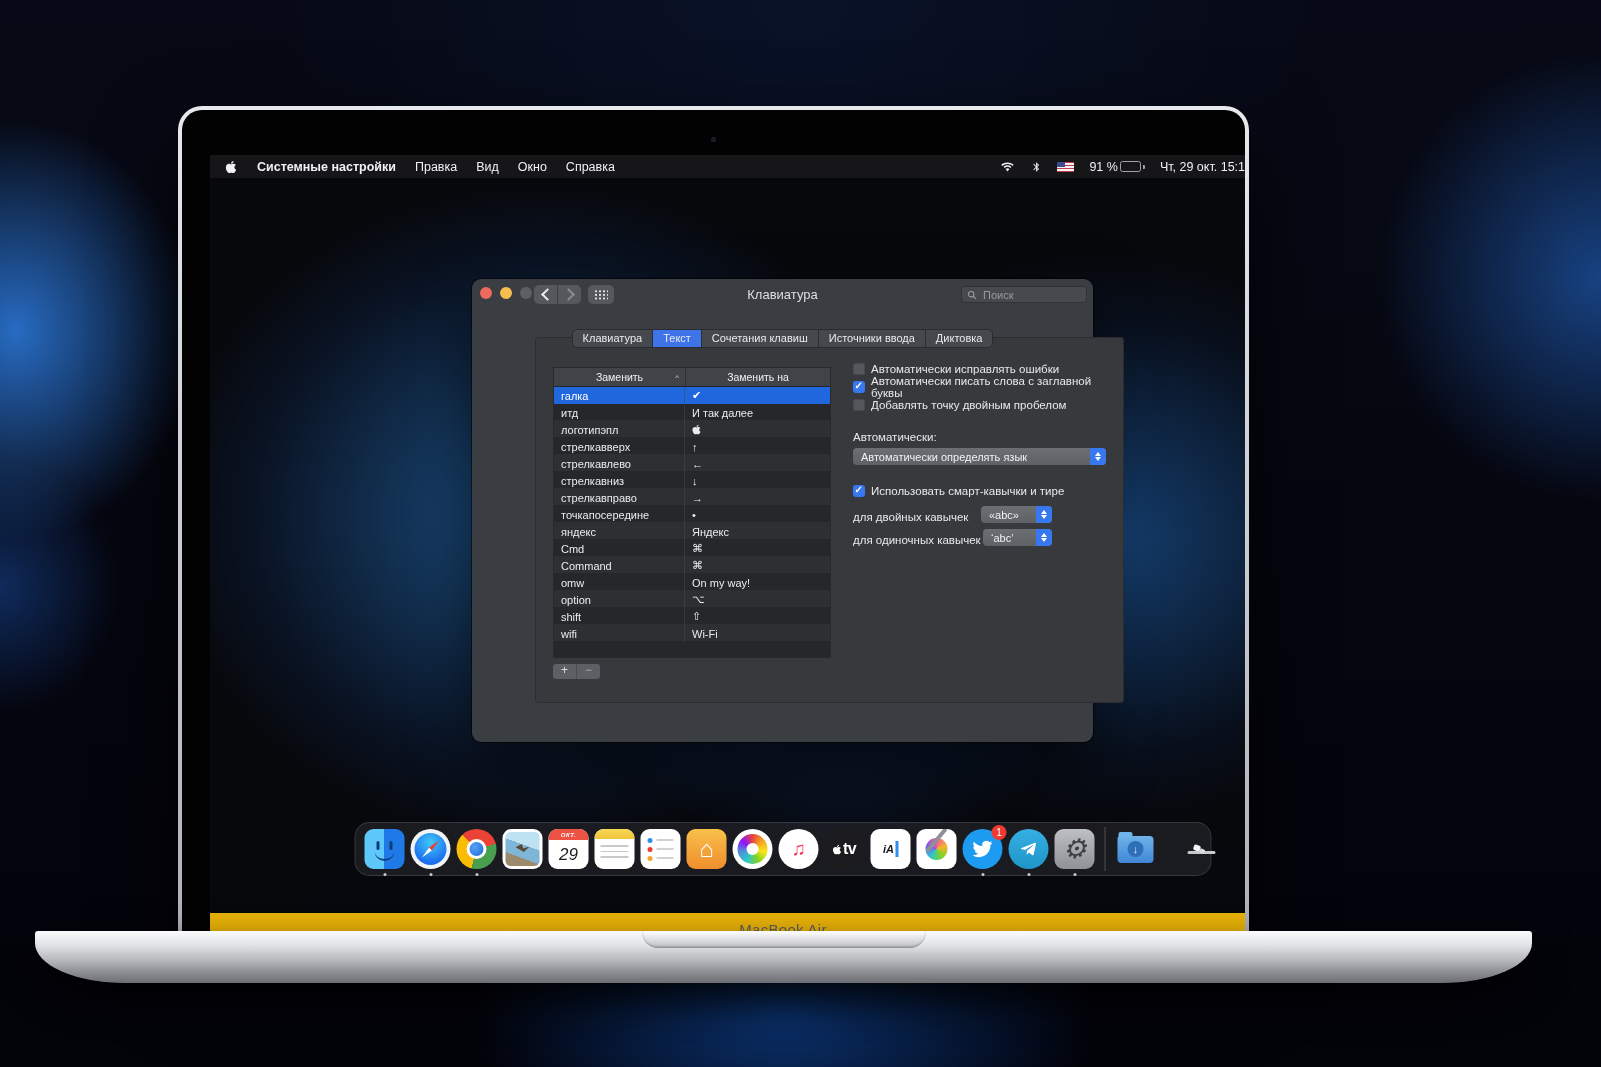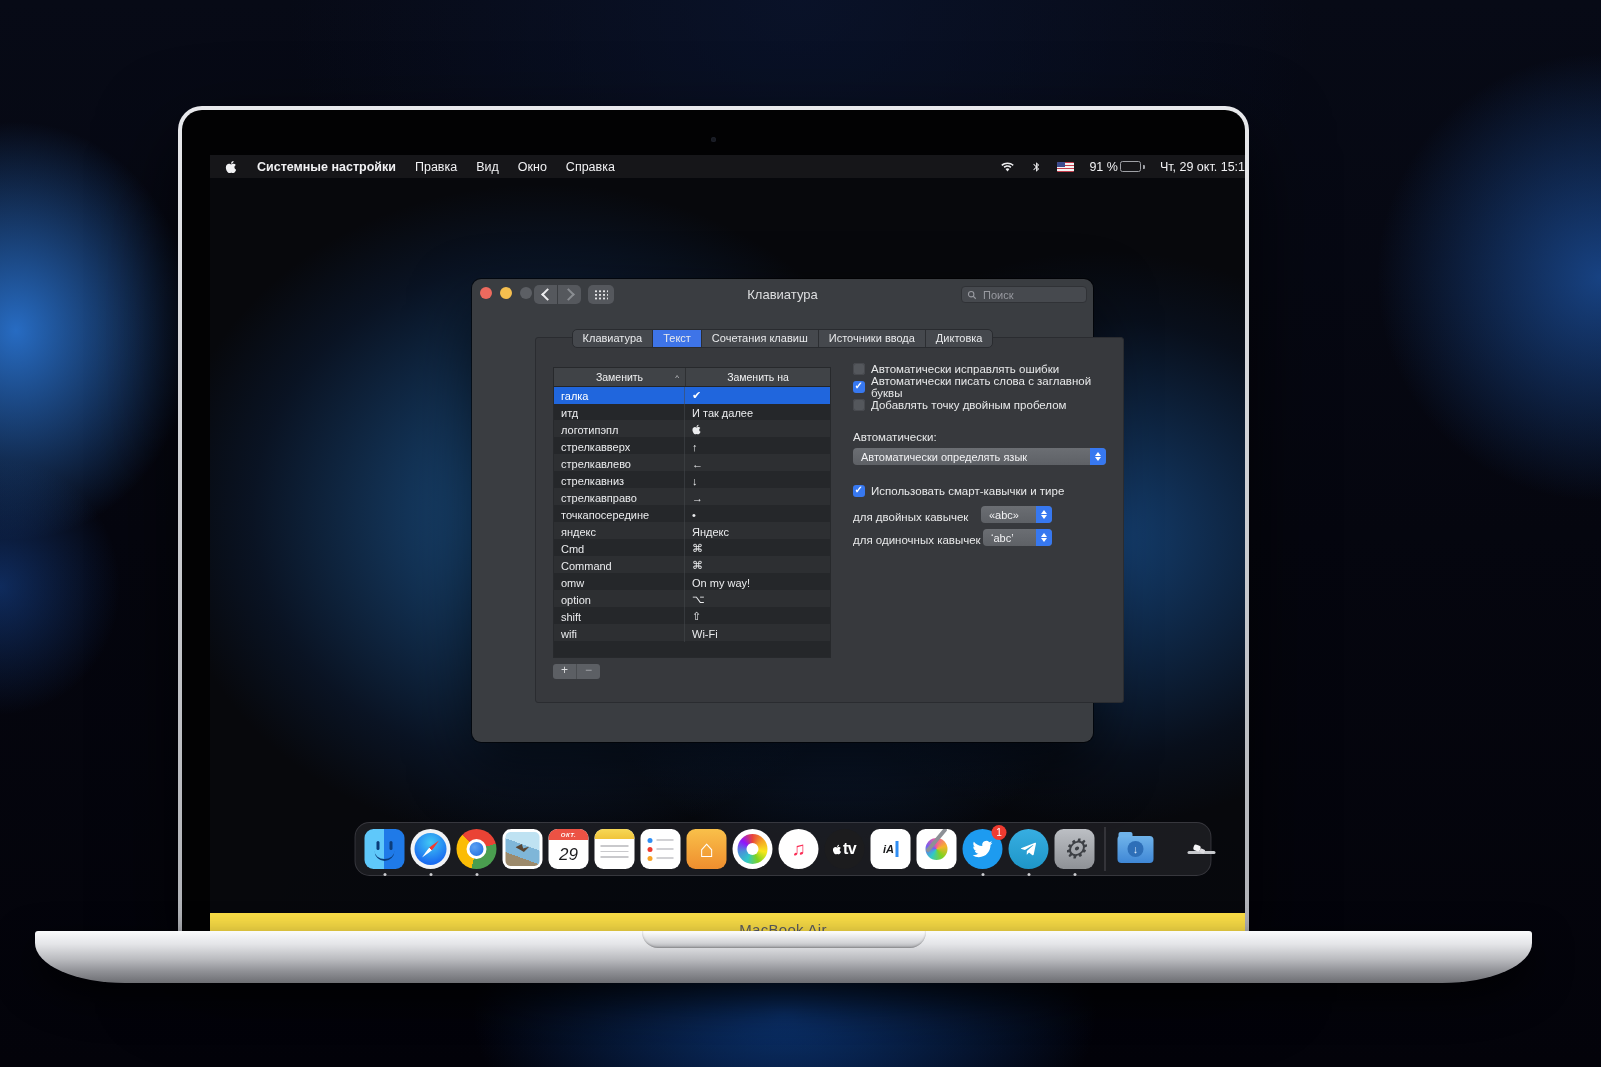--- a/index.html
+++ b/index.html
@@ -18,21 +18,21 @@
     box-shadow:0 30px 80px rgba(0,0,0,.7);padding-left:20px;}
   .bezel{position:absolute;left:4px;top:4px;right:4px;bottom:3px;background:#020203;border-radius:20px 20px 7px 7px;overflow:hidden;}
   .camera{position:absolute;left:50%;top:27px;width:5px;height:5px;margin-left:-3px;border-radius:50%;background:#16181f;box-shadow:0 0 2px #2a2f3d inset;}
   .display{position:absolute;left:28px;top:45px;width:1146px;height:765px;overflow:hidden;
     background:
       radial-gradient(46% 60% at 29% 47%, rgba(44,140,232,.55), rgba(22,70,140,.18) 55%, transparent 72%),
       radial-gradient(40% 52% at 78% 50%, rgba(34,118,212,.5), rgba(15,55,115,.15) 55%, transparent 72%),
       radial-gradient(30% 34% at 55% 68%, rgba(22,80,165,.35), transparent 70%),
       radial-gradient(60% 30% at 50% 100%, rgba(5,8,14,.9), transparent 80%),
       #07080c;}
-  .chin{position:absolute;left:28px;bottom:0;width:1146px;height:32px;background:#fde047;display:flex;align-items:center;justify-content:center;}
+  .chin{position:absolute;left:28px;bottom:0;width:1146px;height:32px;background:#eab308;display:flex;align-items:center;justify-content:center;}
   .chin span{color:#5c5d62;font-size:15px;letter-spacing:.3px;}
   .base{position:absolute;left:35px;top:931px;width:1497px;height:52px;
     background:linear-gradient(180deg,#fafbfc 0%,#e3e4e7 26%,#b9babe 55%,#8f9095 78%,#6d6e73 100%);
     border-radius:3px 3px 90px 90px / 3px 3px 40px 40px;box-shadow:0 16px 38px rgba(0,0,0,.75);}
   .notch{position:absolute;left:50%;top:0;width:284px;height:17px;margin-left:-142px;
     background:linear-gradient(180deg,#ffffff,#d2d3d6 70%,#aeafb3);border-radius:0 0 16px 16px;box-shadow:inset 0 -1px 2px rgba(0,0,0,.25);}
   
   .menubar{position:absolute;left:0;top:0;width:100%;height:23px;background:rgba(23,23,26,.95);
     display:flex;align-items:center;padding:0 15px;box-sizing:border-box;color:#f1f1f3;font-size:12.5px;}
   .mb-left{display:flex;align-items:center;gap:19px;}

